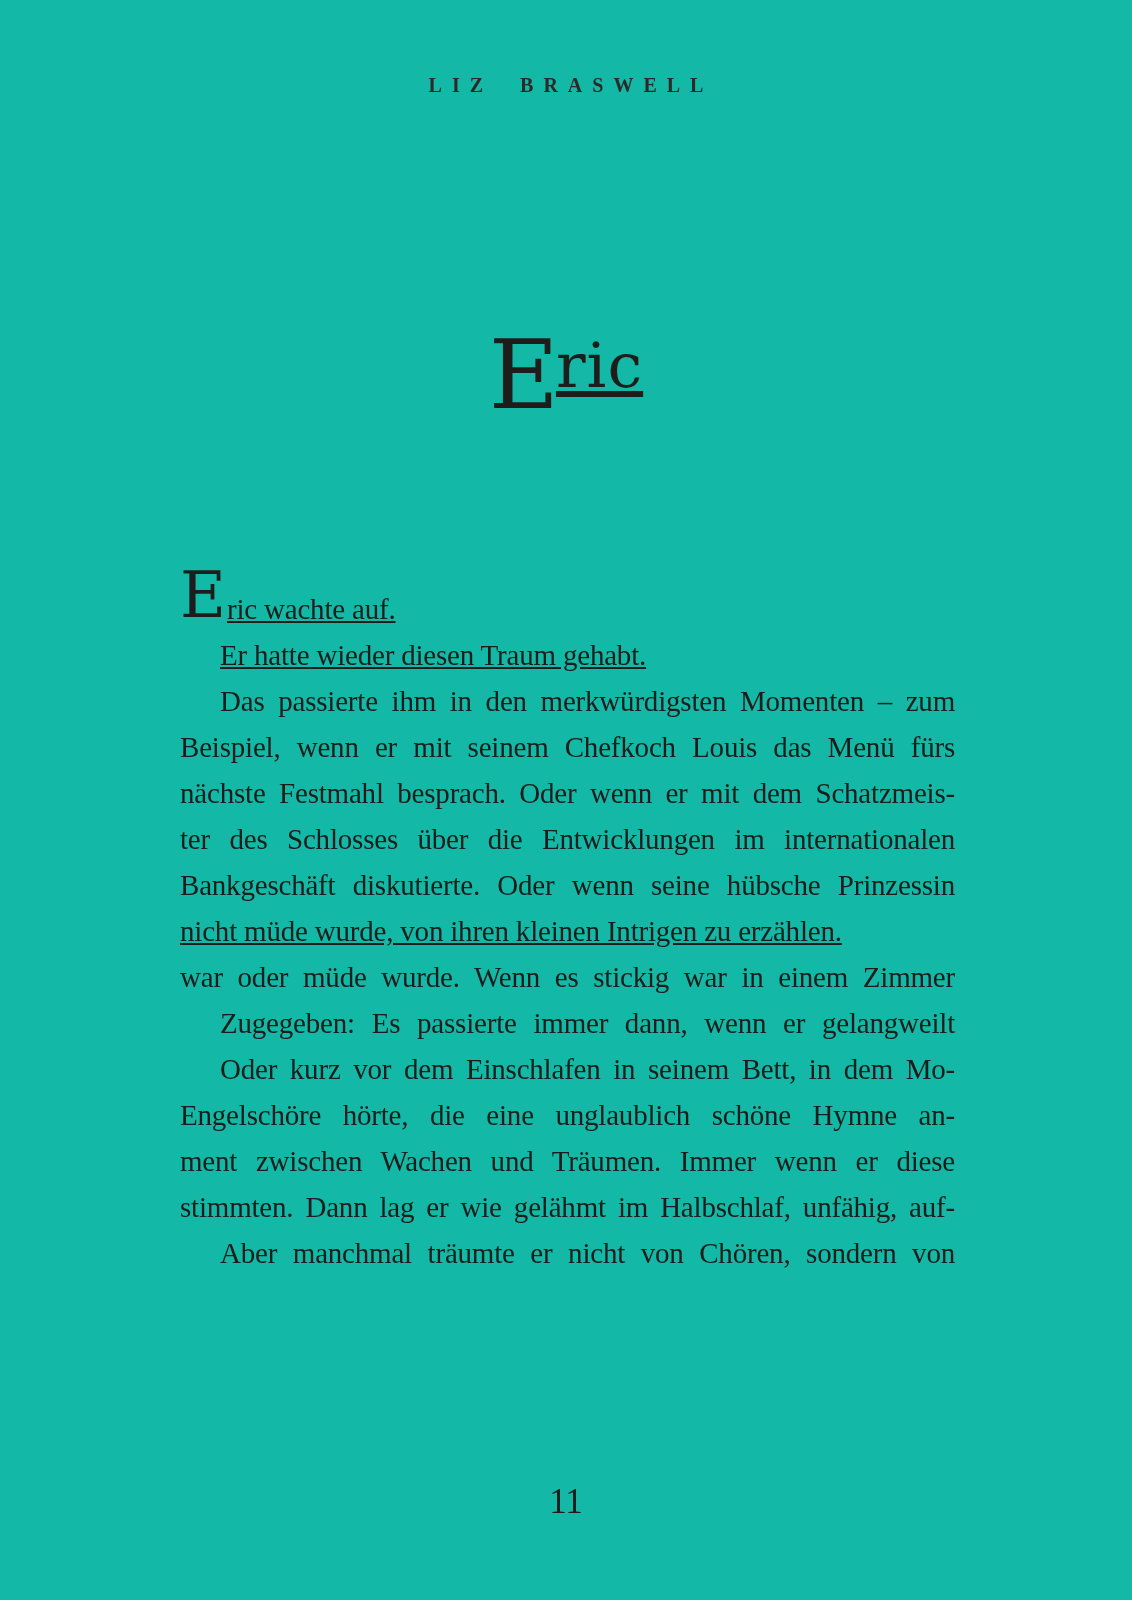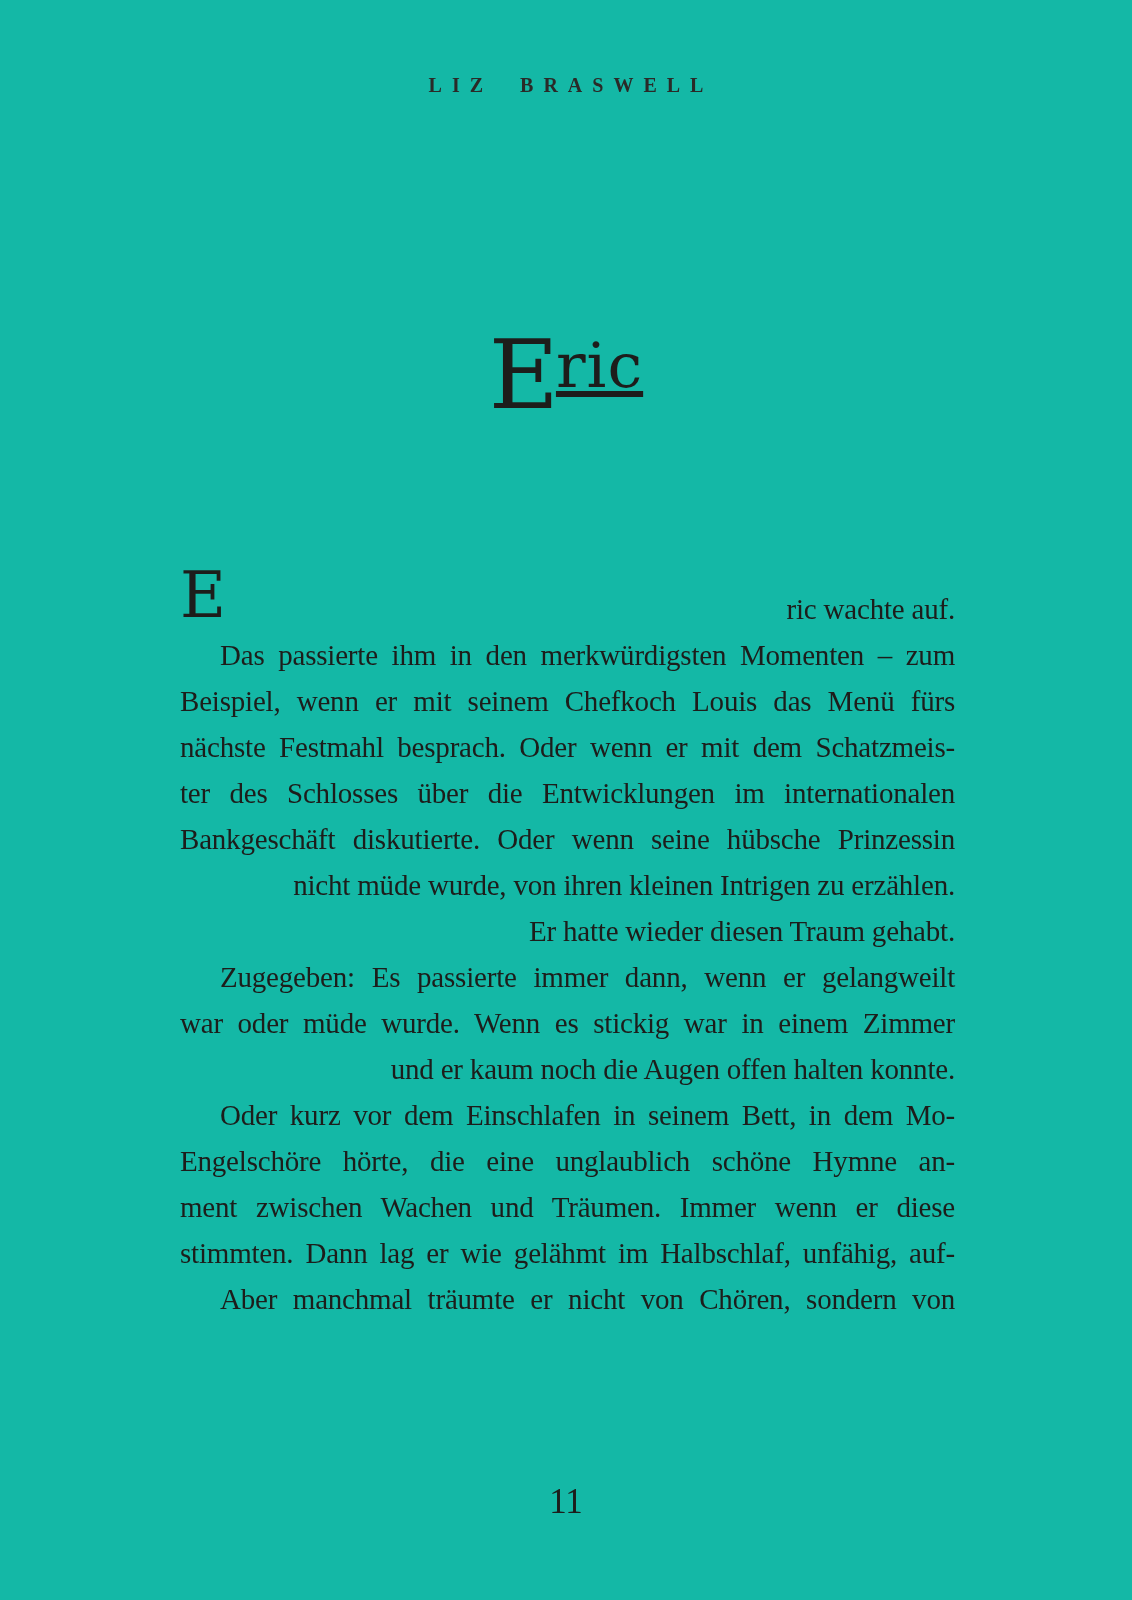--- a/index.html
+++ b/index.html
@@ -64,22 +64,23 @@
     letter-spacing: -0.2px;
     color: #1d1d1b;
   }
   .paragraph { position: relative; }
   .line {
     text-align: justify;
     text-align-last: justify;
     white-space: normal;
   }
   .line.last {
-    text-align: right;
+    text-align: left;
     text-align-last: auto;
+    text-decoration: underline;
   }
   .line.indent { padding-left: 40px; }
   .line.dropcap-first { padding-left: 47px; }
   .drop-cap {
     position: absolute;
     left: 0;
     top: -13px;
     font-family: "DejaVu Serif", serif;
     font-size: 63px;
     line-height: 46px;
@@ -104,34 +105,33 @@
   <header class="running-header">LIZ BRASWELL</header>
 
   <h1 class="chapter-title"><span class="title-initial">E</span><span class="title-rest">ric</span></h1>
 
   <main class="body-text" id="body-text">
       <div class="paragraph">
         <span class="drop-cap">E</span>
         <div class="line last dropcap-first">ric wachte auf.</div>
       </div>
       <div class="paragraph">
+        <div class="line last indent">Er hatte wieder diesen Traum gehabt.</div>
+      </div>
+      <div class="paragraph">
         <div class="line indent">Das passierte ihm in den merkwürdigsten Momenten – zum</div>
         <div class="line">Beispiel, wenn er mit seinem Chefkoch Louis das Menü fürs</div>
         <div class="line">nächste Festmahl besprach. Oder wenn er mit dem Schatzmeis-</div>
         <div class="line">ter des Schlosses über die Entwicklungen im internationalen</div>
         <div class="line">Bankgeschäft diskutierte. Oder wenn seine hübsche Prinzessin</div>
         <div class="line last">nicht müde wurde, von ihren kleinen Intrigen zu erzählen.</div>
       </div>
       <div class="paragraph">
-        <div class="line last indent">Er hatte wieder diesen Traum gehabt.</div>
-      </div>
-      <div class="paragraph">
+        <div class="line">war oder müde wurde. Wenn es stickig war in einem Zimmer</div>
         <div class="line indent">Zugegeben: Es passierte immer dann, wenn er gelangweilt</div>
-        <div class="line">war oder müde wurde. Wenn es stickig war in einem Zimmer</div>
-        <div class="line last">und er kaum noch die Augen offen halten konnte.</div>
       </div>
       <div class="paragraph">
         <div class="line indent">Oder kurz vor dem Einschlafen in seinem Bett, in dem Mo-</div>
         <div class="line">Engelschöre hörte, die eine unglaublich schöne Hymne an-</div>
         <div class="line">ment zwischen Wachen und Träumen. Immer wenn er diese</div>
         <div class="line">stimmten. Dann lag er wie gelähmt im Halbschlaf, unfähig, auf-</div>
       </div>
       <div class="paragraph">
         <div class="line indent">Aber manchmal träumte er nicht von Chören, sondern von</div>
       </div>

